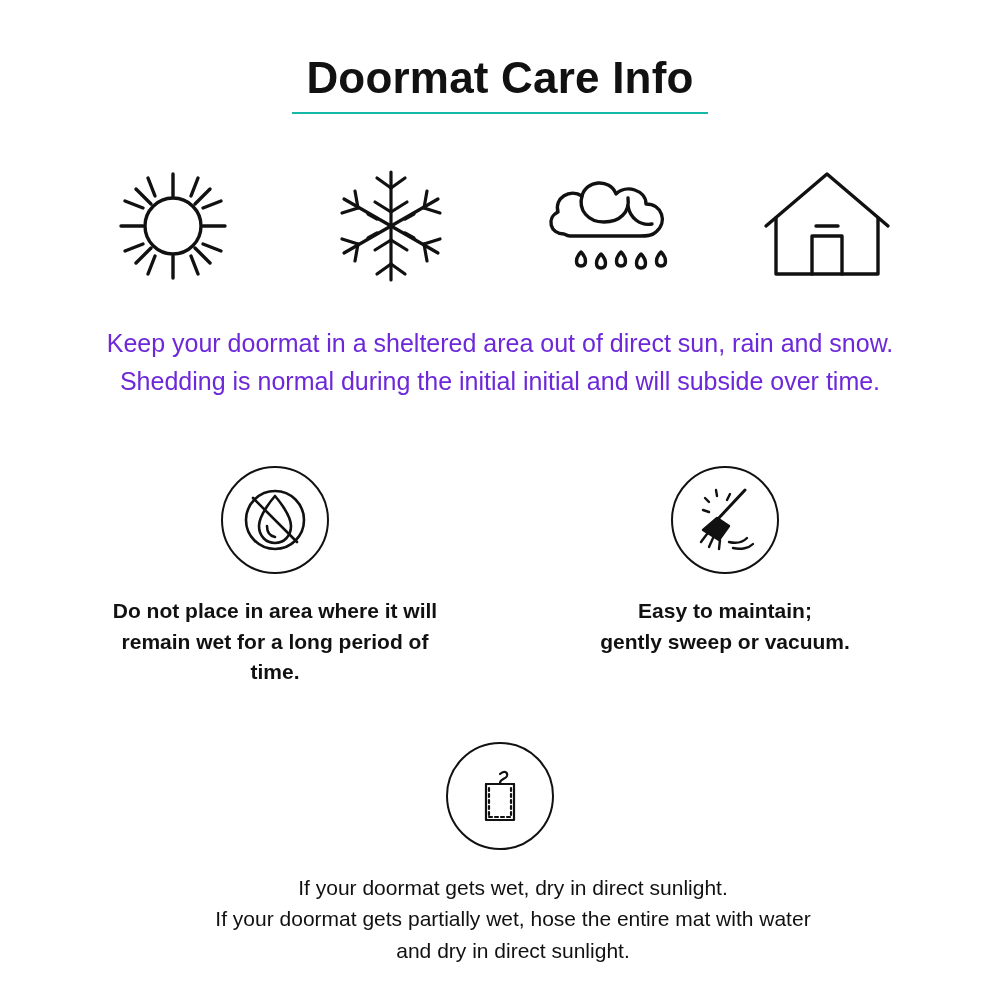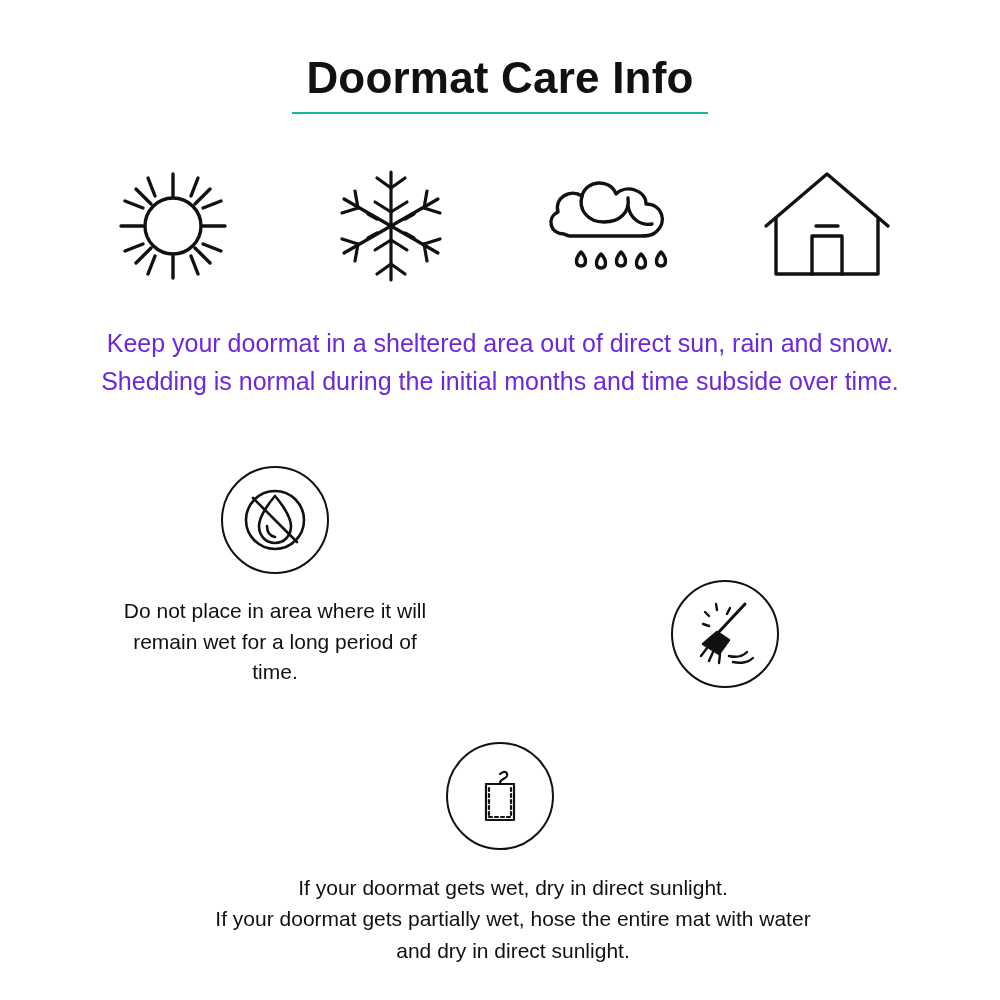--- a/index.html
+++ b/index.html
@@ -65,22 +65,23 @@
   }
   .top-text .line {
     display: block;
   }
 
   
   .two-col {
     margin-top: 66px;
     display: flex;
     justify-content: center;
-    align-items: flex-end;
+    align-items: flex-start;
     gap: 120px;
+    font-weight: bold;
   }
   .col {
     width: 330px;
     text-align: center;
   }
   .circle-icon {
     width: 108px;
     height: 108px;
     margin: 0 auto;
     border: 2px solid #111111;
@@ -192,21 +193,21 @@
         <path d="M14 70 L75 18 L136 70"></path>
         <path d="M24 62 L24 118 L126 118 L126 62"></path>
         <path d="M60 118 L60 80 L90 80 L90 118"></path>
         <path d="M64 70 L86 70"></path>
       </svg>
     </div>
   </div>
 
   <div class="top-text">
     <span class="line">Keep your doormat in a sheltered area out of direct sun, rain and snow.</span>
-    <span class="line">Shedding is normal during the initial months and time subside over time.</span>
+    <span class="line">Shedding is normal during the initial initial and will subside over time.</span>
   </div>
 
   <div class="two-col">
 
     <div class="col">
       <div class="circle-icon">
         <svg width="104" height="104" viewBox="0 0 104 104" fill="none" stroke="#111111" stroke-width="2.6" stroke-linecap="round" stroke-linejoin="round">
           <circle cx="52" cy="52" r="29"></circle>
           <path d="M52 28 C52 28 36 46 36 58 C36 68 43 75 52 75 C61 75 68 68 68 58 C68 46 52 28 52 28 Z"></path>
           <path d="M44 58 C44 64 47 68 52 69"></path>
@@ -228,20 +229,24 @@
           <path d="M40 70 L36 79"></path>
           <path d="M47 72 L46 81"></path>
           <path d="M56 74 C64 76 70 74 74 70"></path>
           <path d="M60 80 C68 82 76 80 80 76"></path>
           <path d="M36 34 L32 30"></path>
           <path d="M44 28 L43 22"></path>
           <path d="M54 32 L57 26"></path>
           <path d="M36 44 L30 42"></path>
         </svg>
       </div>
+      <div class="col-text">
+        <span class="line">Easy to maintain;</span>
+        <span class="line">gently sweep or vacuum.</span>
+      </div>
     </div>
   </div>
 
   <div class="bottom-sec">
     <div class="circle-icon">
       <svg width="104" height="104" viewBox="0 0 104 104" fill="none" stroke="#111111" stroke-width="2.2" stroke-linecap="round" stroke-linejoin="round">
         <path d="M52 30 C56 26 60 28 59 32 C58 35 52 35 52 39"></path>
         <path d="M38 40 L66 40"></path>
         <rect x="38" y="40" width="28" height="36"></rect>
         <path d="M41 44 L41 72" stroke-dasharray="3 3"></path>

